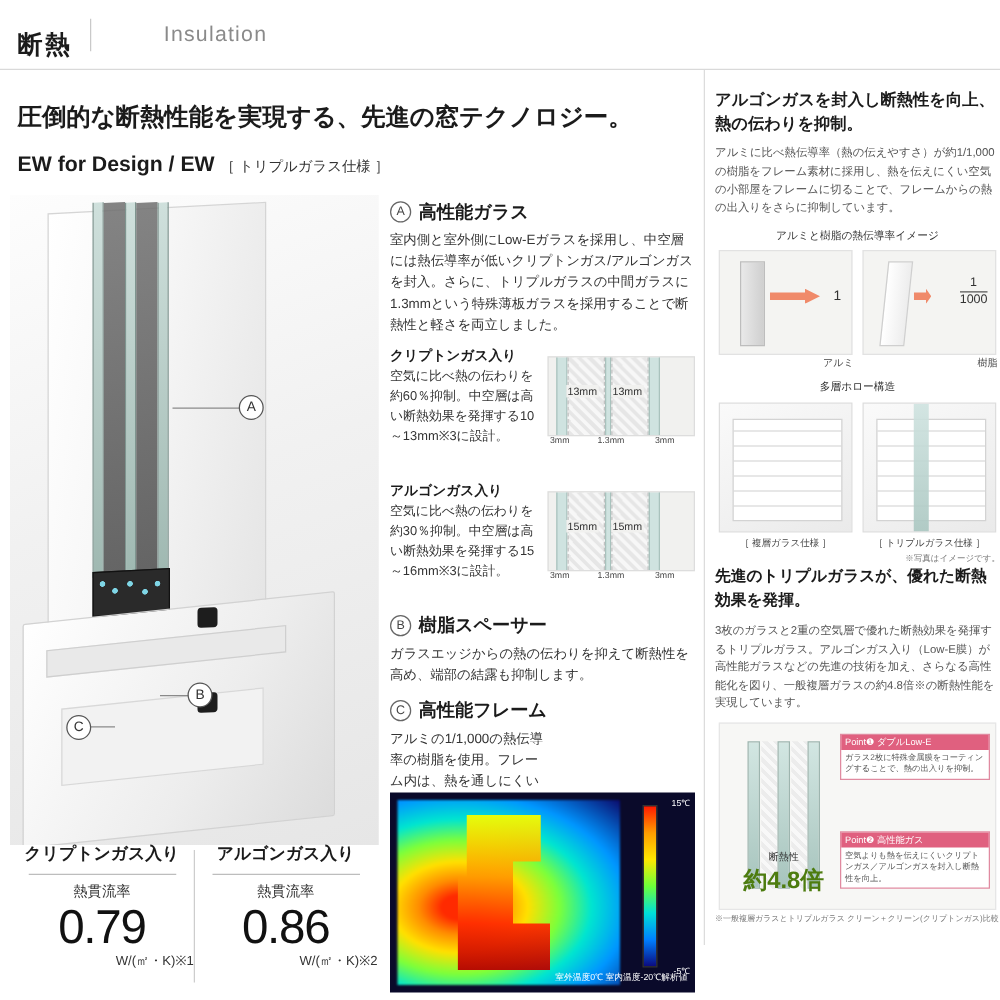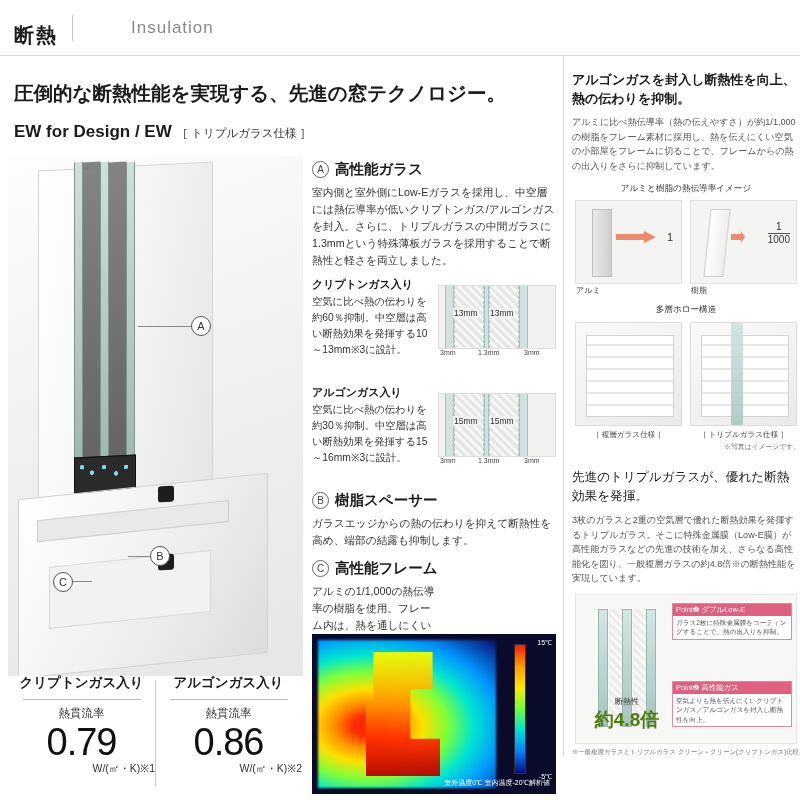--- a/index.html
+++ b/index.html
@@ -248,21 +248,21 @@
     background:#f08a6a;
     clip-path:polygon(0 25%,70% 25%,70% 0,100% 50%,70% 100%,70% 75%,0 75%);
   }
   .cmp .arw.small { width:14px; left:40px; }
   .cmp .val {
     position:absolute; right:8px; top:30px; font-size:11px; color:#333;
   }
   .cmp .val.frac { right:6px; top:20px; text-align:center; font-size:10px; line-height:12px; }
   .cmp .val.frac .num { border-bottom:1px solid #555; display:block; padding:0 3px;}
   .cmp .cap {
-    position:absolute; bottom:-13px; left:0; width:107px; text-align:left; font-size:8px; color:#444;
+    position:absolute; bottom:-13px; left:0; width:107px; text-align:right; font-size:8px; color:#444;
   }
 
   .hollow {
     position:relative; width:222px; height:104px; margin:6px auto 0;
     display:flex; gap:8px;
   }
   .hollow .hh {
     width:107px; height:104px; border:1px solid #ddd; position:relative;
     background:linear-gradient(150deg,#fafafa,#eaeaea);
     overflow:hidden;
@@ -276,21 +276,21 @@
     content:""; position:absolute; left:40px; top:0; width:12px; height:104px;
     background:linear-gradient(180deg,#cfe3e0,#a9c6c0); opacity:.9;
   }
   .hollow-caps {
     display:flex; gap:8px; width:222px; margin:4px auto 0;
   }
   .hollow-caps div { width:107px; text-align:center; font-size:7.6px; color:#444; }
   .fig-note { font-size:6.8px; color:#777; text-align:right; margin-top:2px; }
 
   .r-head2 {
-    font-size:12.6px; font-weight:normal; line-height:19px; color:#1b1b1b; margin-top:16px;
+    font-size:12.6px; font-weight:bold; line-height:19px; color:#1b1b1b; 
   }
 
   .triple {
     position:relative; width:222px; height:150px; margin:8px auto 0;
     background:#f7f7f5; border:1px solid #e6e6e6;
   }
   .triple .pnl {
     position:absolute; top:14px; width:10px; height:118px;
     background:linear-gradient(180deg,#d2e6e2,#a7c4bd);
     border:1px solid #9db5af;
@@ -489,21 +489,21 @@
       <div class="hh"></div>
       <div class="hh glassy"></div>
     </div>
     <div class="hollow-caps">
       <div>［ 複層ガラス仕様 ］</div>
       <div>［ トリプルガラス仕様 ］</div>
     </div>
     <div class="fig-note">※写真はイメージです。</div>
 
     <div class="r-head2">先進のトリプルガラスが、優れた断熱効果を発揮。</div>
-    <div class="r-body">3枚のガラスと2重の空気層で優れた断熱効果を発揮するトリプルガラス。そこに特殊金属膜（Low-E膜）が高性能ガラスなどの先進の技術を加え、さらなる高性能化を図り、一般複層ガラスの約4.8倍※の断熱性能を実現しています。</div>
+    <div class="r-body">3枚のガラスと2重の空気層で優れた断熱効果を発揮するトリプルガラス。アルゴンガス入り（Low-E膜）が高性能ガラスなどの先進の技術を加え、さらなる高性能化を図り、一般複層ガラスの約4.8倍※の断熱性能を実現しています。</div>
 
     <div class="triple">
       <div class="pnl p1"></div>
       <div class="gap g1"></div>
       <div class="pnl p2"></div>
       <div class="gap g2"></div>
       <div class="pnl p3"></div>
 
       <div class="pointbox pb2">
         <div class="pb-t">Point❷ 高性能ガス</div>

